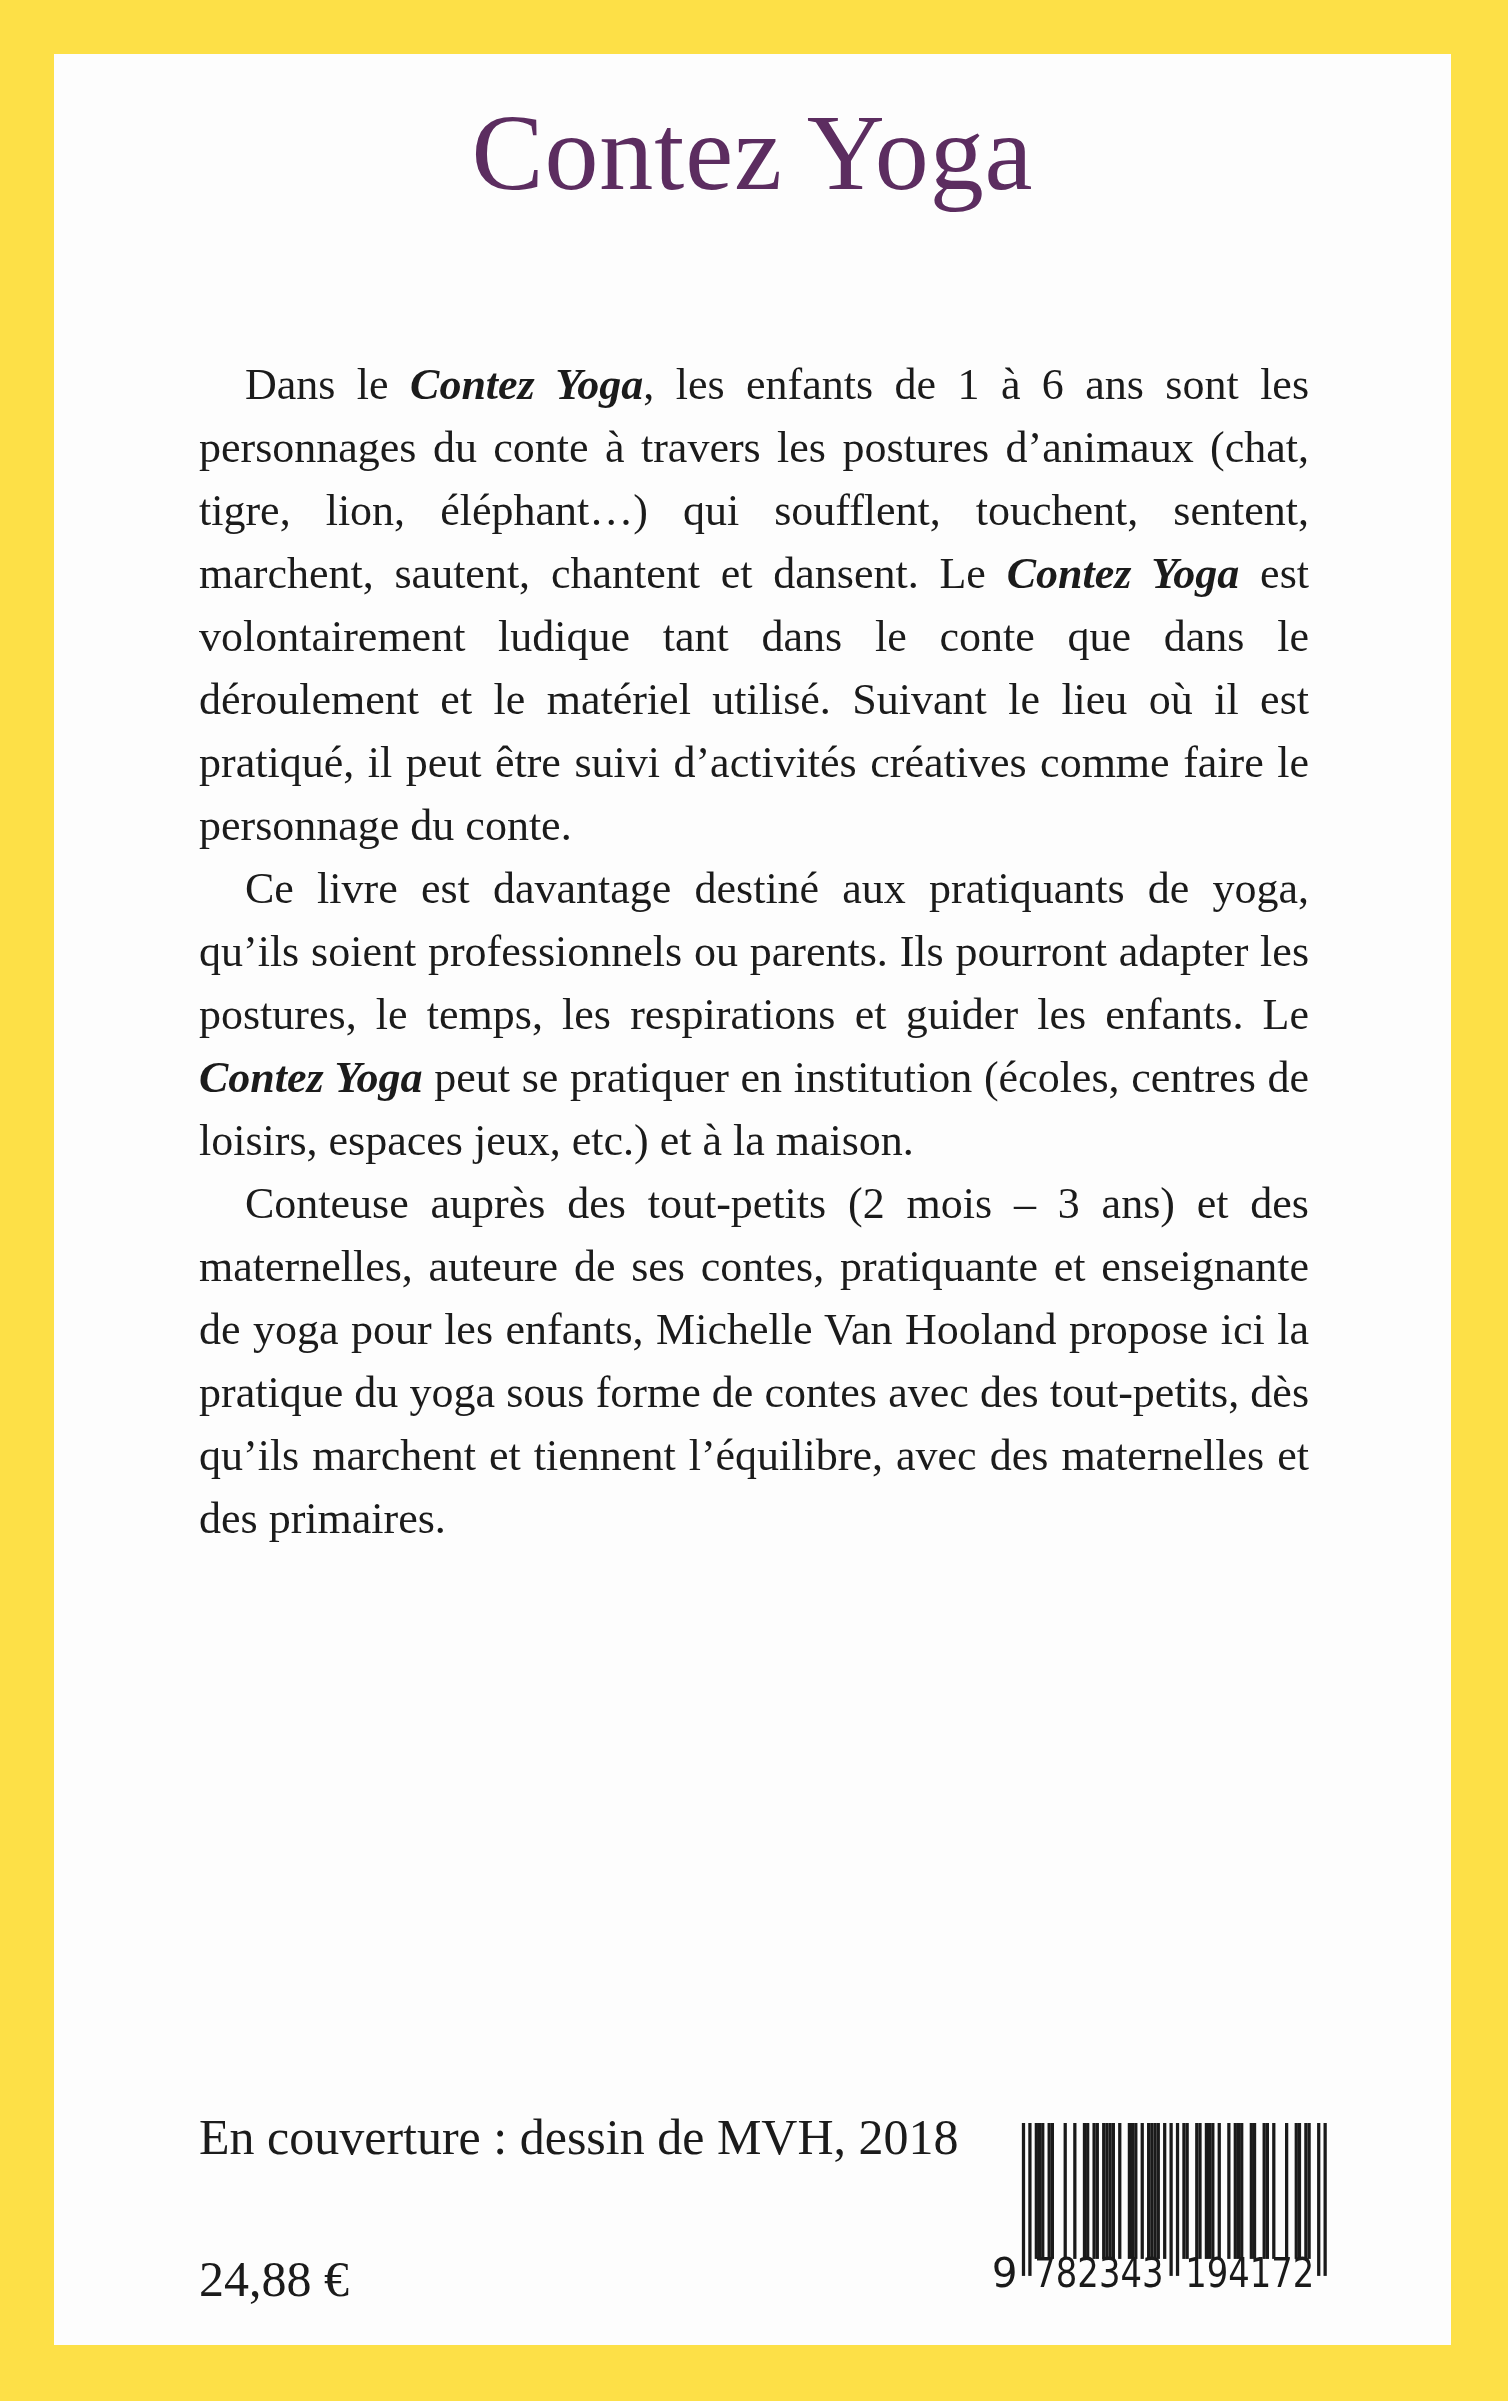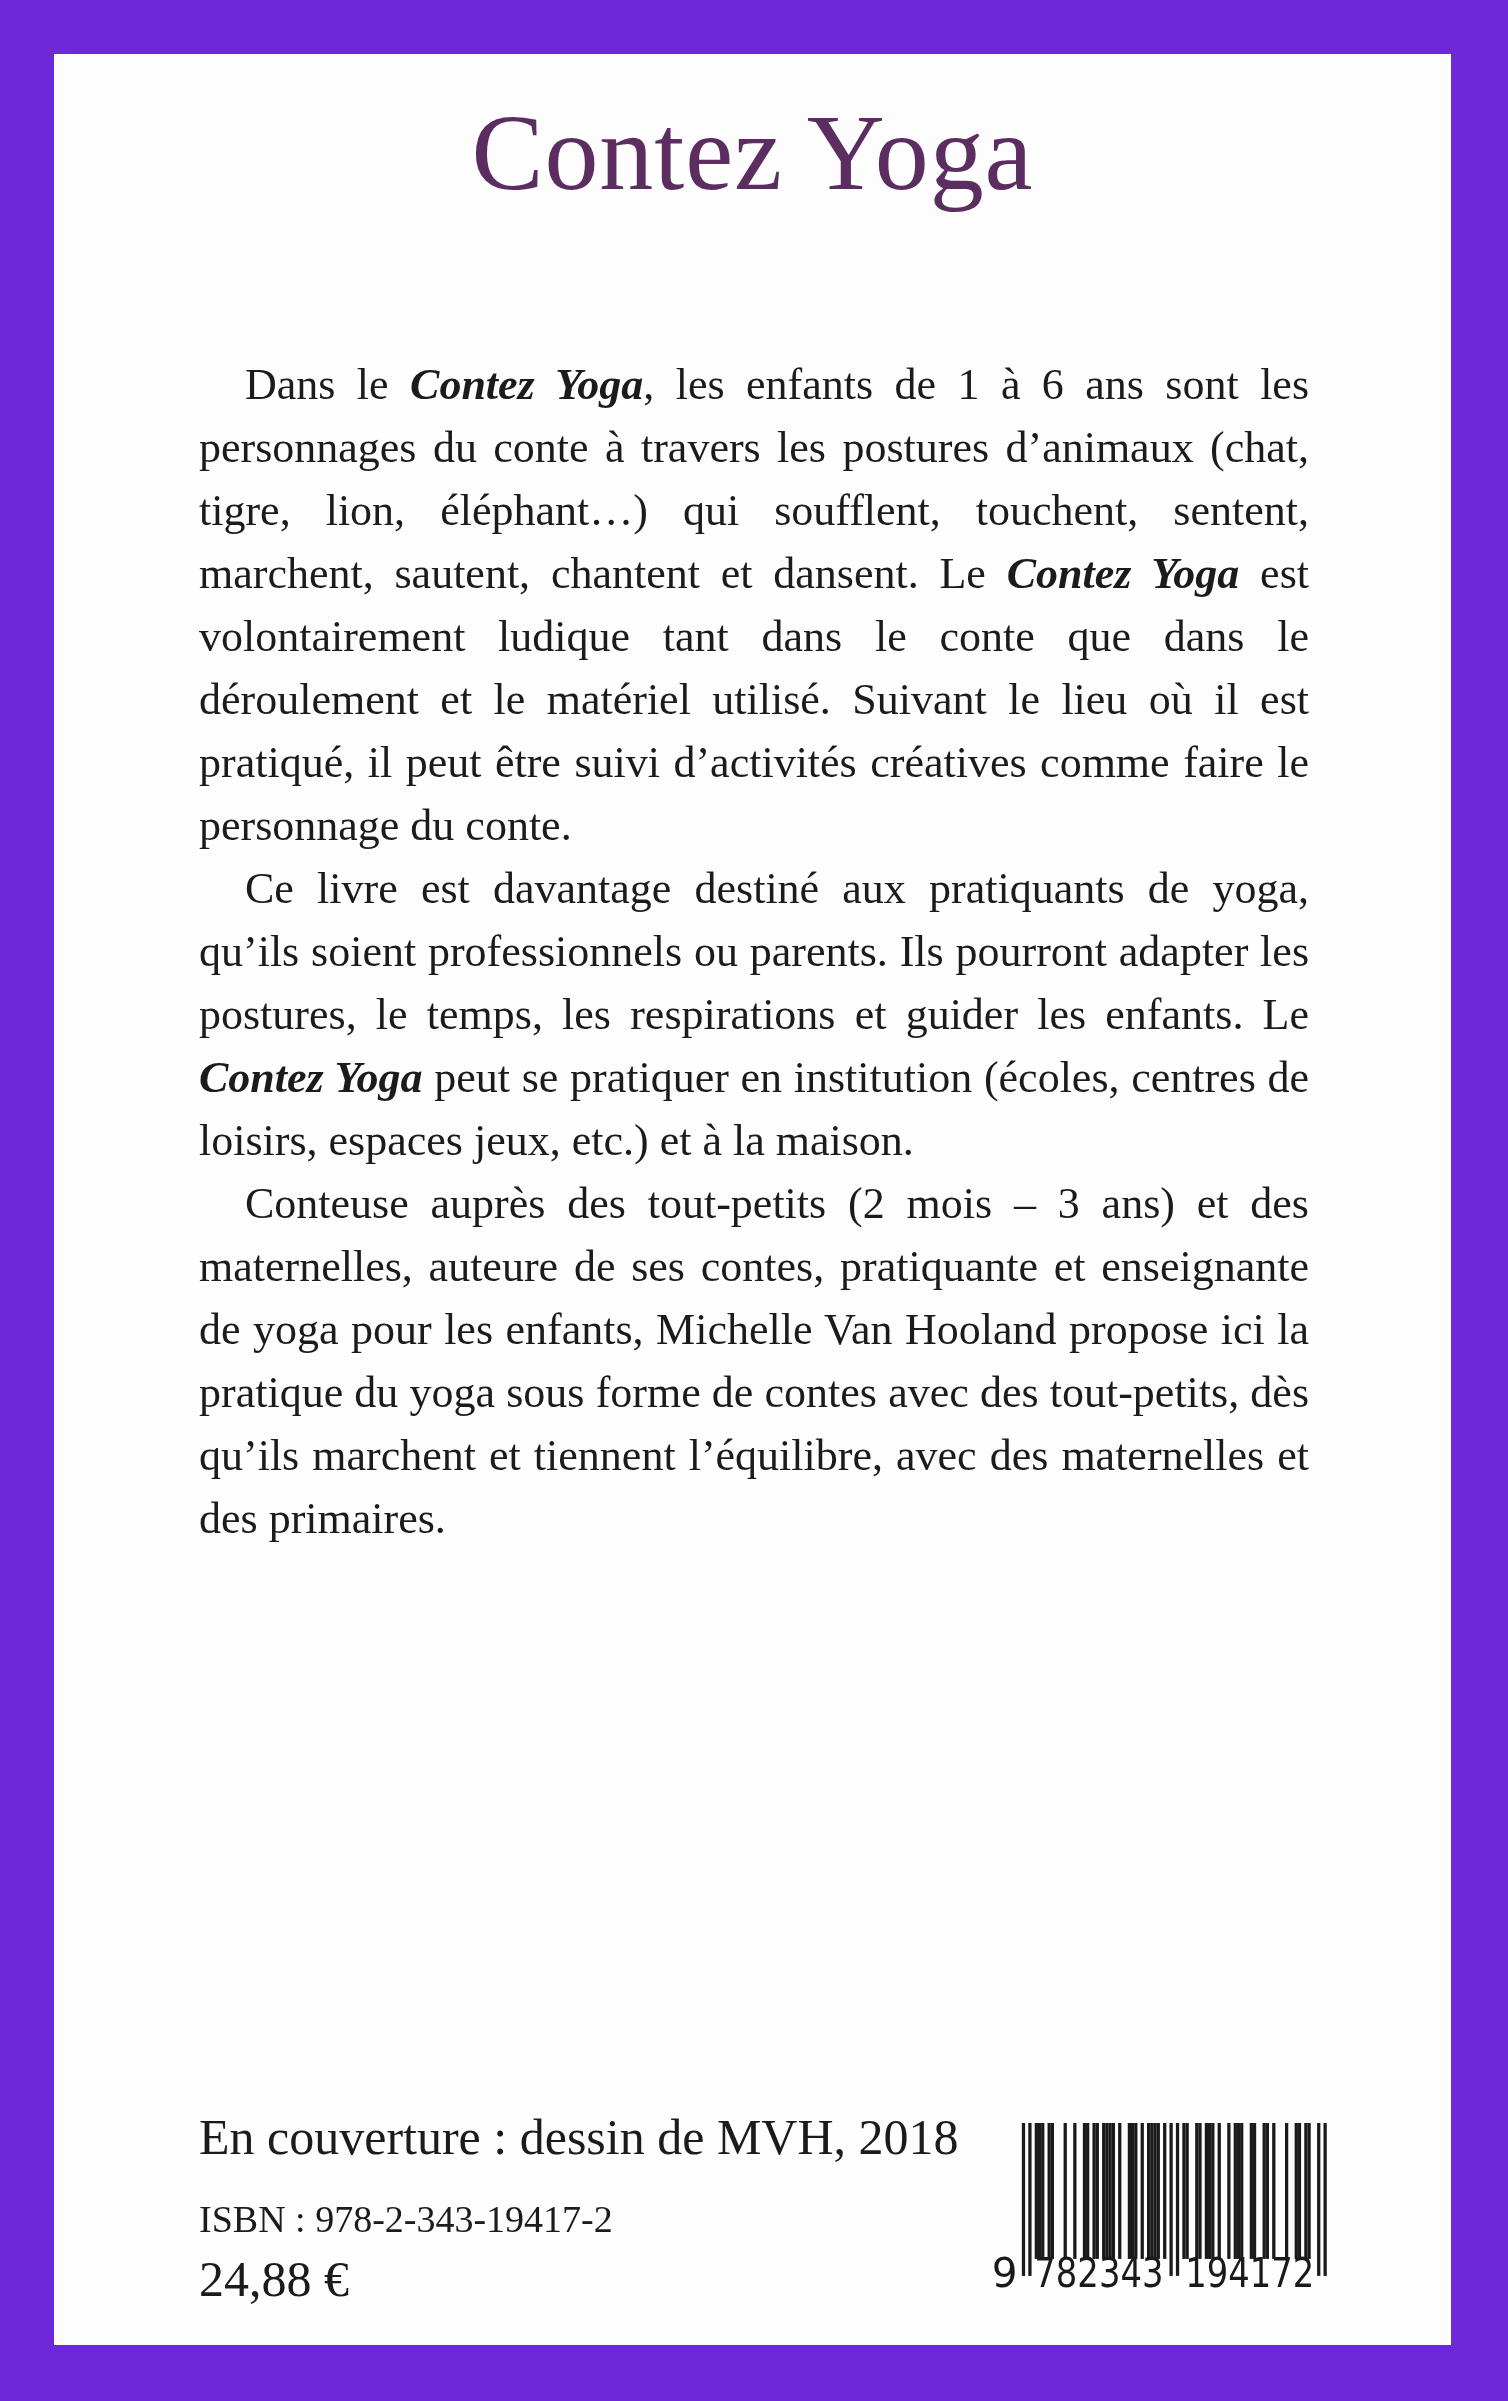--- a/index.html
+++ b/index.html
@@ -4,21 +4,21 @@
 <style>
   html,body{margin:0;padding:0;}
   body{
     width:1508px;height:2402px;
     font-family:"Liberation Serif",serif;
     position:relative;
   }
   .page{
     position:absolute;inset:0;
     width:1508px;height:2402px;
-    background:#6d28d9;
+    background:#fde047;
   }
   .inner{
     position:absolute;left:54px;top:54px;
     width:1397px;height:2291px;
     background:#fdfdfd;
   }
   .title{
     position:absolute;top:45px;left:0;width:100%;
     text-align:center;
     font-family:"Liberation Serif",serif;
@@ -76,21 +76,20 @@
 
     <div class="synopsis">
         <p><span class="seg-p">Dans le </span><span class="seg-bi">Contez Yoga</span><span class="seg-p">, les enfants de 1 à 6 ans sont les personnages du conte à travers les postures d’animaux (chat, tigre, lion, éléphant…) qui soufflent, touchent, sentent, marchent, sautent, chantent et dansent. Le </span><span class="seg-bi">Contez Yoga</span><span class="seg-p"> est volontairement ludique tant dans le conte que dans le déroulement et le matériel utilisé. Suivant le lieu où il est pratiqué, il peut être suivi d’activités créatives comme faire le personnage du conte.</span></p>
         <p><span class="seg-p">Ce livre est davantage destiné aux pratiquants de yoga, qu’ils soient professionnels ou parents. Ils pourront adapter les postures, le temps, les respirations et guider les enfants. Le </span><span class="seg-bi">Contez Yoga</span><span class="seg-p"> peut se pratiquer en institution (écoles, centres de loisirs, espaces jeux, etc.) et à la maison.</span></p>
         <p><span class="seg-p">Conteuse auprès des tout-petits (2 mois – 3 ans) et des maternelles, auteure de ses contes, pratiquante et enseignante de yoga pour les enfants, Michelle Van Hooland propose ici la pratique du yoga sous forme de contes avec des tout-petits, dès qu’ils marchent et tiennent l’équilibre, avec des maternelles et des primaires.</span></p>
       </div>
 
 
     <div class="credit">En couverture : dessin de MVH, 2018</div>
 
-    <div class="isbn">ISBN : 978-2-343-19417-2</div>
 
     <div class="price">24,88 €</div>
 
     <svg class="barcode" width="343" height="168" viewBox="-32 0 362 178" xmlns="http://www.w3.org/2000/svg">
         <rect x="0.00" y="0" width="3.45" height="162"></rect>
         <rect x="6.80" y="0" width="3.45" height="162"></rect>
         <rect x="13.60" y="0" width="3.45" height="144"></rect>
         <rect x="17.00" y="0" width="3.45" height="144"></rect>
         <rect x="20.40" y="0" width="3.45" height="144"></rect>
         <rect x="27.20" y="0" width="3.45" height="144"></rect>

